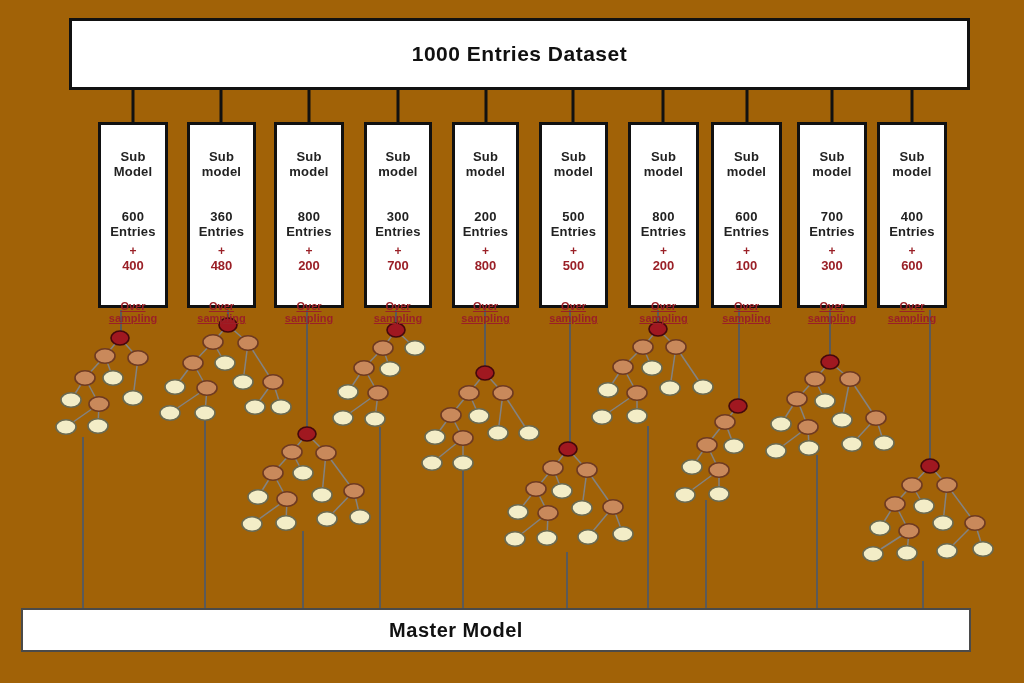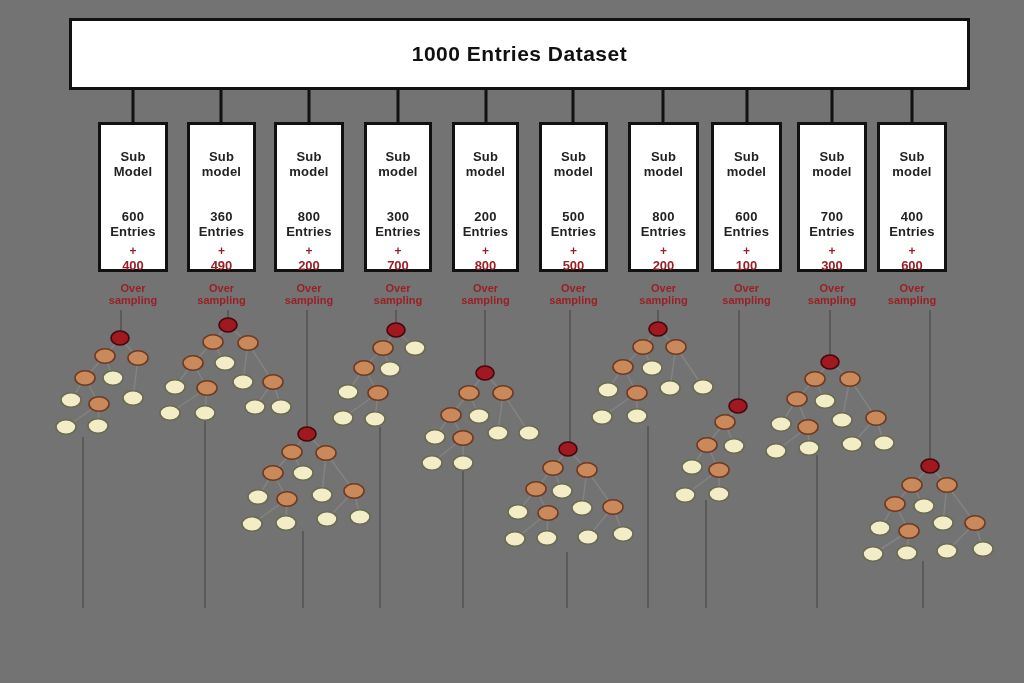--- a/index.html
+++ b/index.html
@@ -1,35 +1,35 @@
 <!DOCTYPE html>
 <html style="--accent: #9a2027;"><head>
 <meta charset="utf-8">
 <style>
   html,body{margin:0;padding:0;background:#fff;}
   .canvas{
-    position:relative;width:1024px;height:683px;background:#737373;overflow:hidden;
+    position:relative;width:1024px;height:683px;background:#a16207;overflow:hidden;
     font-family:"Liberation Sans","DejaVu Sans",sans-serif;
   }
   #tree-layer{position:absolute;left:0;top:0;width:1024px;height:683px;}
   .dataset-box{
     position:absolute;left:69px;top:18px;width:901px;height:72px;box-sizing:border-box;
     border:3px solid #111;background:#fff;display:flex;align-items:center;justify-content:center;
   }
   .dataset-box span{font-size:21px;font-weight:bold;color:#111;letter-spacing:.5px;}
   .sub-model{
-    position:absolute;top:122px;height:150px;box-sizing:border-box;border:3px solid #111;
+    position:absolute;top:122px;height:186px;box-sizing:border-box;border:3px solid #111;
     background:#fff;display:flex;flex-direction:column;align-items:center;text-align:center;
   }
   .sm-title{margin-top:24px;font-size:13px;font-weight:bold;color:#222;line-height:15px;letter-spacing:.2px;}
   .sm-entries{margin-top:30px;font-size:13px;font-weight:bold;color:#222;line-height:15px;letter-spacing:.2px;}
   .sm-plus{margin-top:6px;font-weight:bold;color:var(--accent,#9a2027);}
   .plus-sign{font-size:12px;line-height:13px;}
   .plus-num{font-size:13px;line-height:15px;}
-  .sm-over{margin-top:9px;font-size:11px;font-weight:bold;color:var(--accent,#9a2027);line-height:12px;}
+  .sm-over{margin-top:27px;font-size:11px;font-weight:bold;color:var(--accent,#9a2027);line-height:12px;text-decoration:underline;}
   .master-box{
     position:absolute;left:21px;top:608px;width:950px;height:44px;box-sizing:border-box;
     border:2px solid #4a4a4a;background:#fff;display:flex;align-items:center;justify-content:center;
   }
   .master-box span{font-size:20px;font-weight:bold;color:#111;letter-spacing:.5px;transform:translateX(-40px);}
 </style>
 </head>
 <body>
 
 <div class="canvas">
@@ -302,21 +302,21 @@
     <div class="sm-over">Over sampling</div>
   </div>
       <div class="sub-model" style="left: 187px; width: 69px;">
     <div class="sm-title">Sub model</div>
     <div class="sm-entries">
       <div>360</div>
       <div>Entries</div>
     </div>
     <div class="sm-plus">
       <div class="plus-sign">+</div>
-      <div class="plus-num">490</div>
+      <div class="plus-num">480</div>
     </div>
     <div class="sm-over">Over sampling</div>
   </div>
       <div class="sub-model" style="left: 274px; width: 70px;">
     <div class="sm-title">Sub model</div>
     <div class="sm-entries">
       <div>800</div>
       <div>Entries</div>
     </div>
     <div class="sm-plus">
@@ -404,13 +404,16 @@
       <div>Entries</div>
     </div>
     <div class="sm-plus">
       <div class="plus-sign">+</div>
       <div class="plus-num">600</div>
     </div>
     <div class="sm-over">Over sampling</div>
   </div>
     </div>
 
+  <div class="master-box">
+    <span>Master Model</span>
+  </div>
 </div>
 
 </body></html>

